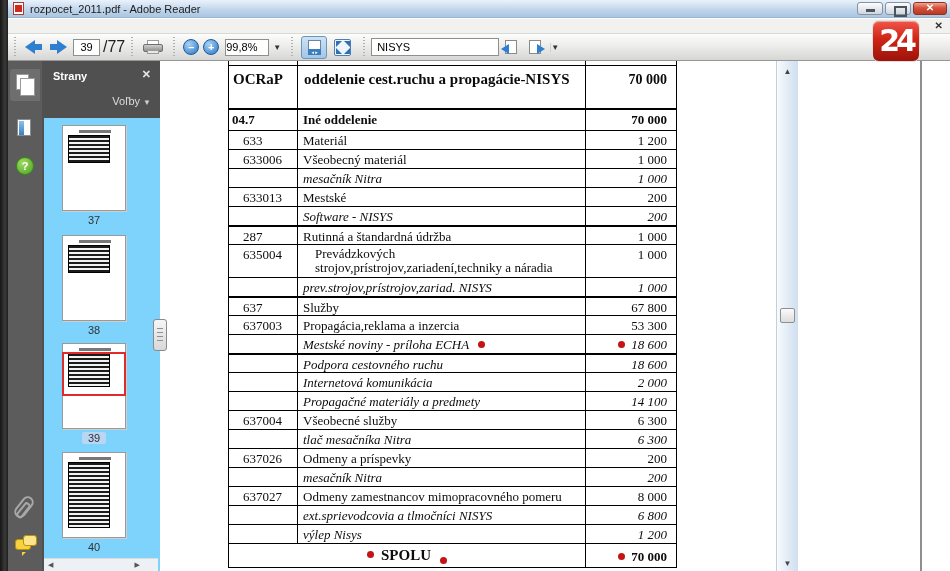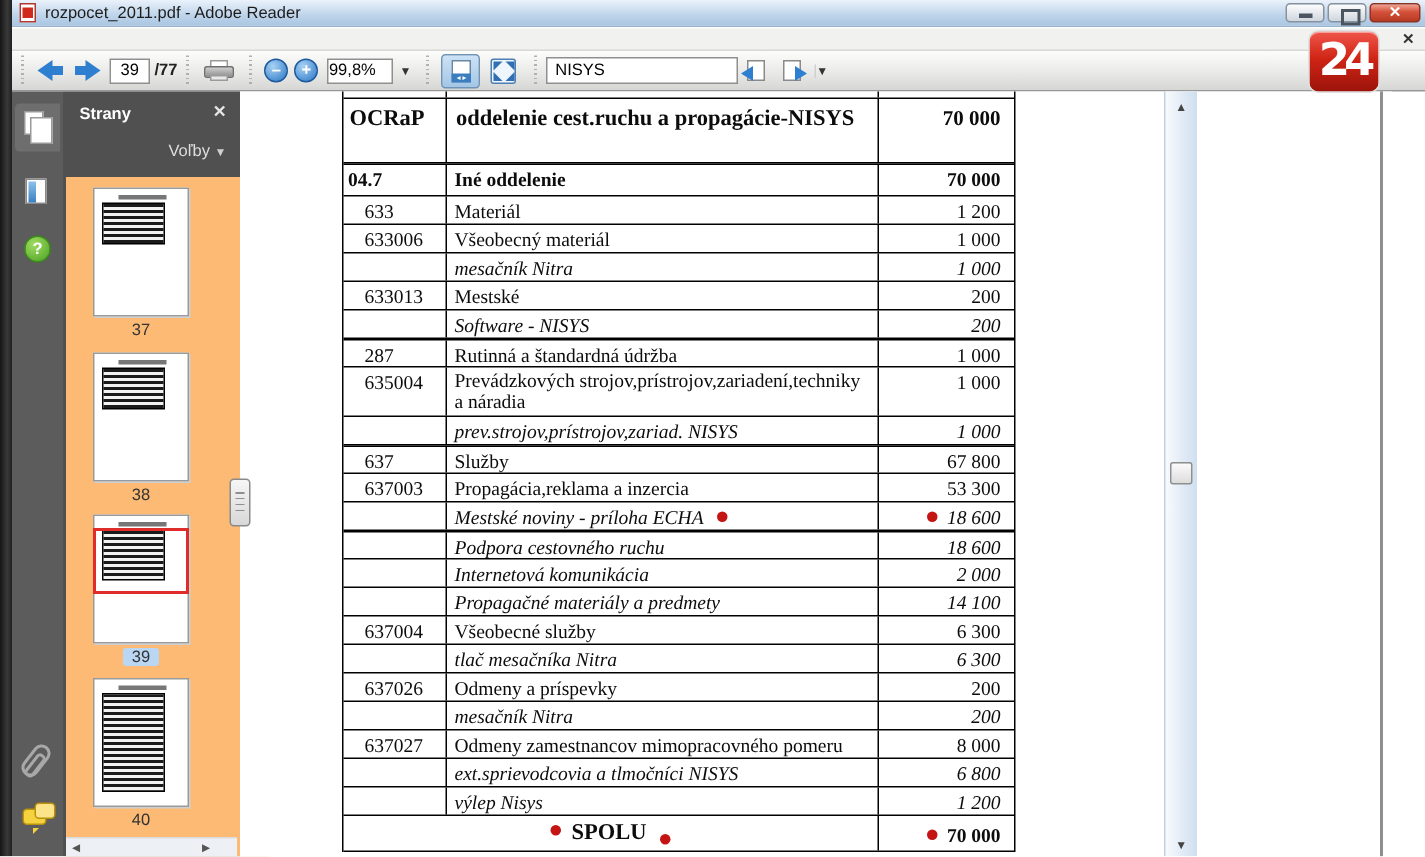--- a/index.html
+++ b/index.html
@@ -42,21 +42,21 @@
     background-image:repeating-linear-gradient(#b0b0b0 0 1px, transparent 1px 3px);
     background-size:2px 100%; background-repeat:no-repeat; background-position:center; }
   .nav-arrow { position:relative; width:20px; height:16px; margin:0 2px; }
   .nav-arrow .tri { position:absolute; top:1px; width:0; height:0; border-top:7px solid transparent; border-bottom:7px solid transparent; }
   .nav-arrow.prev .tri { left:1px; border-right:10px solid #2f7fd0; }
   .nav-arrow.next .tri { right:1px; border-left:10px solid #2f7fd0; }
   .nav-arrow .tail { position:absolute; top:5px; width:8px; height:6px; background:#2f7fd0; }
   .nav-arrow.prev .tail { left:10px; } .nav-arrow.next .tail { right:10px; }
   .page-input { width:27px; height:17px; border:1px solid #8f8f8f; background:#fff; font-size:11px;
     text-align:center; margin:0 3px; font-family:"Liberation Sans",sans-serif; }
-  .page-count { font-size:11px; color:#222;font-weight:bold; }
+  .page-count { font-size:16px; color:#222; }
   .print-icon { position:relative; width:22px; height:16px; margin:0 3px; }
   .print-icon .body { position:absolute; left:1px; top:5px; width:20px; height:8px; background:linear-gradient(#cfcfcf,#8f8f8f); border:1px solid #6f6f6f; border-radius:2px; }
   .print-icon .paper { position:absolute; left:5px; top:1px; width:12px; height:5px; background:#fff; border:1px solid #9a9a9a; }
   .print-icon .tray { position:absolute; left:5px; top:11px; width:12px; height:4px; background:#e8e8e8; border:1px solid #9a9a9a; }
   .zoom-btn { width:16px; height:16px; border-radius:50%; margin:0 2px; position:relative;
     background:radial-gradient(circle at 35% 30%,#a8d2f5,#2a76c4); border:1px solid #1c5a9e; }
   .zoom-btn::after { position:absolute; left:0; right:0; top:0px; text-align:center; color:#fff; font-size:11px; font-weight:bold; line-height:14px; }
   .zoom-btn.minus::after { content:"–"; } .zoom-btn.plus::after { content:"+"; }
   .zoom-combo { display:flex; align-items:center; margin-left:4px; }
   .zoom-value { width:44px; height:17px; background:#fff; border:1px solid #8f8f8f; font-size:11px; line-height:15px; text-align:left; }
@@ -105,21 +105,21 @@
   .comments-icon { position:absolute; left:7px; top:478px; width:16px; height:11px; background:#f6d23e; border:1px solid #b8920c; border-radius:3px; }
   .comments-icon::before { content:""; position:absolute; left:6px; top:12px; width:0; height:0; border-left:4px solid #f6d23e; border-bottom:4px solid transparent; }
   .comments-icon::after { content:""; position:absolute; left:7px; top:-5px; width:12px; height:9px; background:#fbe489; border:1px solid #b8920c; border-radius:3px; }
 
   .panel { position:absolute; left:34px; top:0; width:118px; height:510px; background:#505050; }
   .panel-title { position:absolute; left:11px; top:9px; color:#fff; font-size:11px; font-weight:bold; }
   .panel-close { position:absolute; right:9px; top:7px; color:#e6e6e6; font-size:11px; font-weight:bold; }
   .panel-options { position:absolute; right:9px; top:34px; color:#dedede; font-size:11px; }
   .panel-options .caret { font-size:8px; color:#cfcfcf; }
 
-  .thumbpane { position:absolute; left:2px; top:57px; width:136px; height:453px; background:#fdba74; overflow:hidden; }
+  .thumbpane { position:absolute; left:2px; top:57px; width:136px; height:453px; background:#7dd3fc; overflow:hidden; }
   .mini-vscroll { position:absolute; right:0; top:0; width:13px; height:440px; background:#edf0f4; border-left:1px solid #dcdcdc; }
   .mini-vscroll .up { position:absolute; top:2px; left:0; right:0; text-align:center; font-size:7px; color:#555; }
   .mini-vscroll .down { position:absolute; bottom:2px; left:0; right:0; text-align:center; font-size:7px; color:#555; }
   .mini-hscroll { position:absolute; left:0; bottom:0; width:114px; height:13px; background:#edf0f4; border-top:1px solid #dcdcdc; }
   .mini-hscroll .left { position:absolute; left:4px; top:2px; font-size:7px; color:#555; }
   .mini-hscroll .right { position:absolute; right:18px; top:2px; font-size:7px; color:#555; }
 
   .thumb { position:absolute; left:18px; width:64px; }
   .thumb-page { position:relative; width:64px; height:86px; background:#fff; border:1px solid #9a9a9a; box-shadow:1px 1px 0 #cfcfcf; }
   .thumb-title { position:absolute; left:16px; top:4px; width:32px; height:3px; background:#777; }
@@ -158,21 +158,21 @@
   .k-partial { height:5px; }
   .k-partial .c-code,.k-partial .c-desc,.k-partial .c-val { padding:0; }
   .k-header { height:43px; font-weight:bold; }
   .k-header .c-code { font-size:15px; padding:5px 2px 0 4px; }
   .k-header .c-desc { font-size:15px; padding:5px 4px 0 6px; }
   .k-header .c-val { font-size:14px; padding-top:6px; }
   .k-section { height:22px; font-weight:bold; }
   .k-section .c-code { padding-left:3px; }
   .k-item { height:19px; }
   .k-item.wrap { height:33px; }
-  .k-item.wrap .c-desc { line-height:14px; }
+  .k-item.wrap .c-desc { line-height:14px;margin-left:12px; }
   .k-sub { height:19px; }
   .k-sub .c-desc, .k-sub .c-val { font-style:italic; }
   .k-total { height:24px; font-weight:bold; }
   .c-merge { flex:1; border-right:1px solid #000; text-align:center; font-size:15px; padding-top:3px; }
   .k-total .c-val { font-size:13px; padding-top:5px; }
   .dot { display:inline-block; width:7px; height:7px; border-radius:50%; background:#c41414; }
   .dot.after-desc { margin-left:9px; vertical-align:1px; }
   .dot.before-val { margin-right:6px; vertical-align:1px; }
   .dot.total-left { margin-right:7px; vertical-align:2px; }
   .dot.total-right { margin-left:9px; vertical-align:-4px; }

